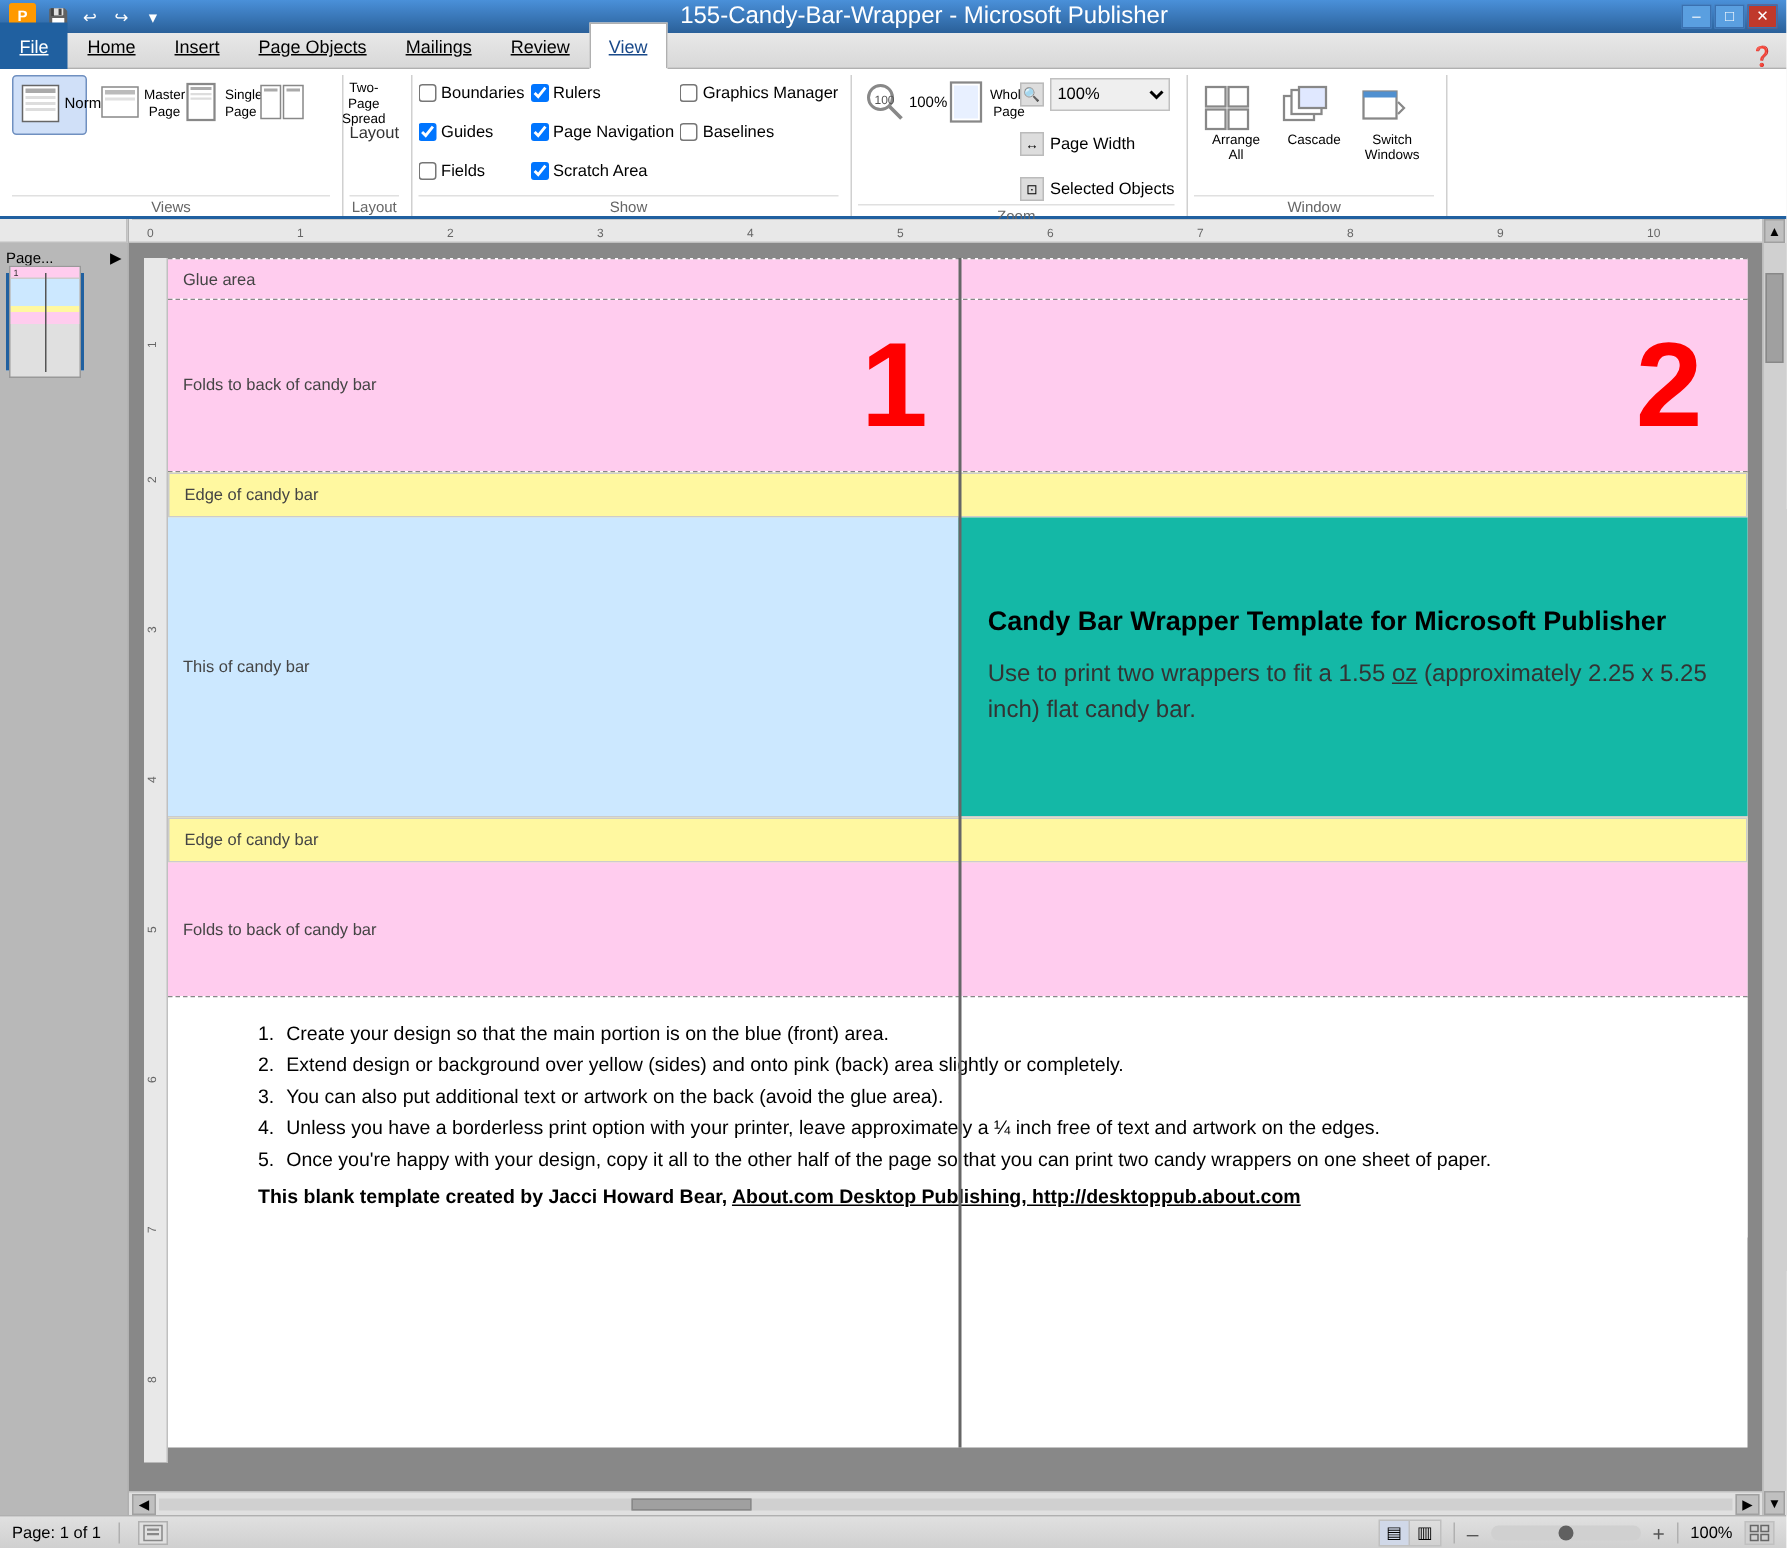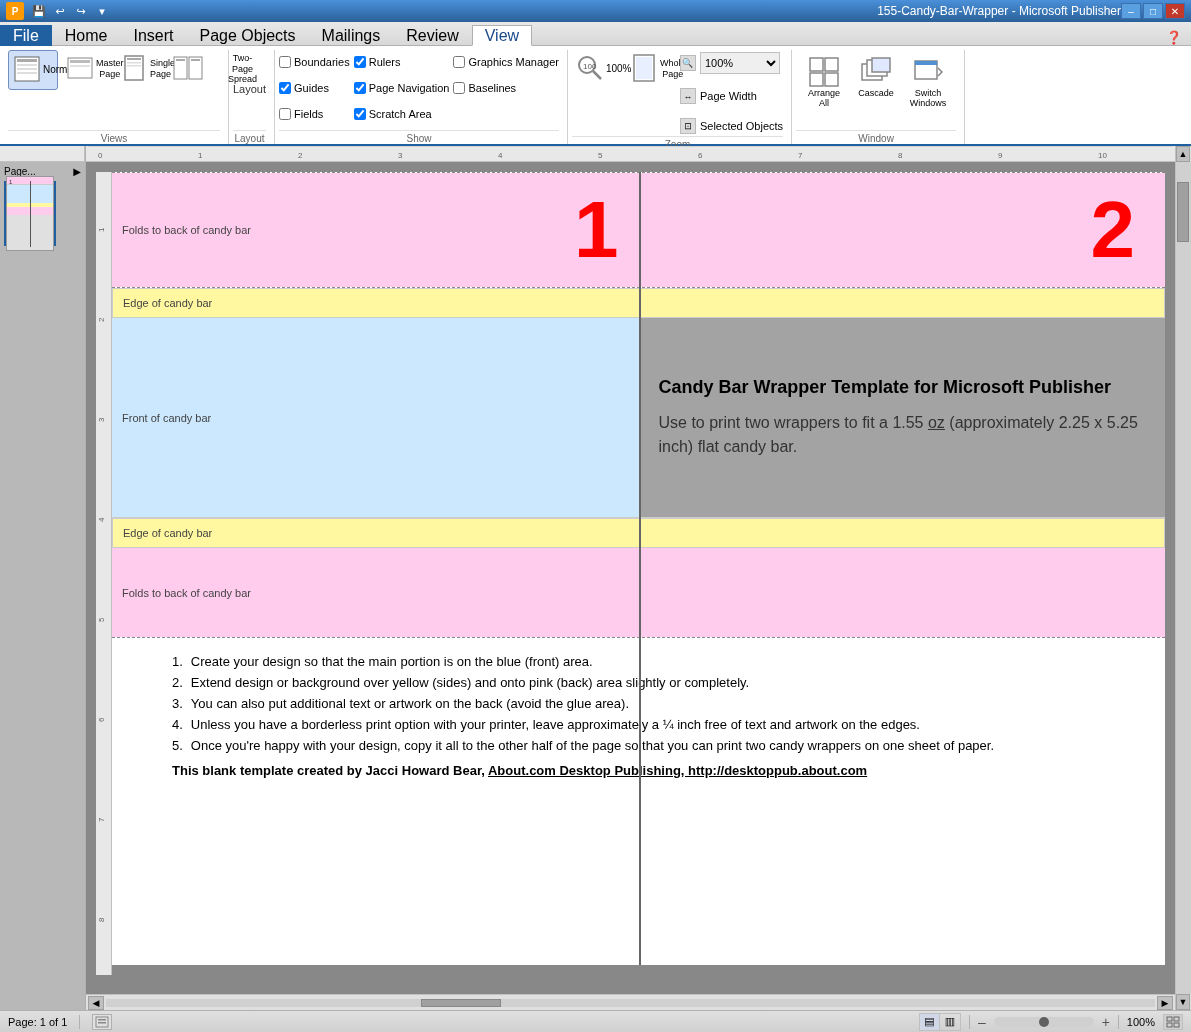--- a/index.html
+++ b/index.html
@@ -8,44 +8,45 @@
     
     #titlebar {
       height: 22px;
       background: linear-gradient(to bottom, #4a90d9, #2a6099);
       display: flex;
       align-items: center;
       justify-content: space-between;
       padding: 0 6px;
       color: white;
     }
-    #titlebar .title { flex: 1; text-align: right; font-size: 12px; }
+    #titlebar .title { flex: 1; text-align: center; font-size: 16px; }
     #titlebar .win-controls { display: flex; gap: 2px; }
     .win-btn { width: 20px; height: 16px; background: #5a9fe0; border: 1px solid #3a70b0; color: white; font-size: 10px; display: flex; align-items: center; justify-content: center; cursor: pointer; }
     .win-btn.close { background: #c0392b; }
 
     
     #ribbon-tabs {
       height: 24px;
       background: linear-gradient(to bottom, #e8e8e8, #d8d8d8);
       display: flex;
       align-items: flex-end;
       padding-left: 0;
       border-bottom: 1px solid #b0b0b0;
     }
     .ribbon-tab {
       padding: 3px 12px;
-      font-size: 16px;
+      font-size: 12px;
       cursor: pointer;
-      height: 21px;
+      height: 31px;
       display: flex;
       align-items: center;
       border: 1px solid transparent;
       border-bottom: none;
       margin-bottom: -1px;
+      text-decoration: underline;
     }
     .ribbon-tab.file { background: #2060a0; color: white; padding: 3px 12px; border-radius: 0; }
     .ribbon-tab.active { background: white; border: 1px solid #b0b0b0; border-bottom: 1px solid white; color: #1a4a8a; }
     #ribbon-help { margin-left: auto; margin-right: 4px; color: #2060a0; font-size: 14px; display: flex; align-items: center; }
 
     
     #ribbon {
       height: 100px;
       background: white;
       border-bottom: 2px solid #2060a0;
@@ -93,21 +94,21 @@
     }
     .ribbon-btn-large span { font-size: 10px; text-align: center; line-height: 1.2; }
     .ribbon-col { display: flex; flex-direction: column; gap: 14px; padding-top: 2px; }
     .ribbon-checkbox { display: flex; align-items: center; gap: 3px; font-size: 11px; cursor: pointer; white-space: nowrap; }
     .ribbon-checkbox input { width: 12px; height: 12px; }
     .zoom-select { width: 80px; height: 22px; font-size: 11px; border: 1px solid #c0c0c0; }
     .zoom-item { display: flex; align-items: center; gap: 4px; font-size: 11px; cursor: pointer; }
     .zoom-item .icon { width: 16px; height: 16px; background: #ddd; display: flex; align-items: center; justify-content: center; font-size: 9px; border: 1px solid #bbb; }
 
     .window-controls { display: flex; gap: 4px; padding: 4px; }
-    .win-ribbon-btn { display: flex; flex-direction: column; align-items: center; width: 48px; cursor: pointer; padding: 2px; }
+    .win-ribbon-btn { display: flex; flex-direction: column; width: 48px; cursor: pointer; padding: 2px; }
     .win-ribbon-btn .icon { width: 32px; height: 32px; display: flex; align-items: center; justify-content: center; }
     .win-ribbon-btn span { font-size: 10px; text-align: center; }
 
     
     #workspace-area { display: flex; flex-direction: row; height: calc(1032px - 22px - 24px - 100px - 28px - 22px); }
     #page-panel { width: 70px; background: #c8c8c8; border-right: 1px solid #b0b0b0; display: flex; flex-direction: column; padding: 4px; }
     .page-thumb { width: 52px; height: 65px; background: white; border: 2px solid #2060a0; display: flex; align-items: center; justify-content: center; cursor: pointer; }
 
     
     #statusbar {
@@ -402,43 +403,49 @@
             <text x="8" y="750" font-size="8" fill="#666" transform="rotate(-90,8,750)">8</text>
           </svg>
         </div>
 
         <div style="background:white;flex:1;position:relative;margin-bottom:10px;">
 
           <div style="position:absolute;top:0;left:50%;width:2px;height:100%;background:#666;z-index:10;"></div>
 
           <div style="border-top:1px dashed #888;"></div>
 
+          <div style="display:flex;border-bottom:1px dashed #888;">
+            <div style="width:50%;background:#ffccee;padding:6px 10px;border-right:none;">
+              <span style="font-size:11px;color:#444;">Glue area</span>
+            </div>
+            <div style="width:50%;background:#ffccee;"></div>
+          </div>
 
           <div style="display:flex;height:115px;border-bottom:1px dashed #888;">
             <div style="width:50%;background:#ffccee;display:flex;align-items:center;position:relative;border-right:none;">
               <span style="font-size:11px;color:#444;padding-left:10px;">Folds to back of candy bar</span>
               <span style="position:absolute;right:20px;top:50%;transform:translateY(-50%);font-size:80px;color:#ff0000;font-weight:bold;">1</span>
             </div>
             <div style="width:50%;background:#ffccee;display:flex;align-items:center;justify-content:flex-end;padding-right:30px;">
               <span style="font-size:80px;color:#ff0000;font-weight:bold;">2</span>
             </div>
           </div>
 
           <div style="display:flex;height:30px;background:#fff8a0;border:1px solid #ccc;">
             <div style="width:50%;display:flex;align-items:center;border-right:none;">
               <span style="font-size:11px;color:#444;padding-left:10px;">Edge of candy bar</span>
             </div>
             <div style="width:50%;"></div>
           </div>
 
           <div style="display:flex;height:200px;border-bottom:1px solid #ccc;">
             <div style="width:50%;background:#cce8ff;display:flex;align-items:center;">
-              <span style="font-size:11px;color:#444;padding-left:10px;">Front of candy bar</span>
-            </div>
-            <div style="width:50%;background:#a3a3a3;padding:16px 20px;display:flex;flex-direction:column;justify-content:center;">
+              <span style="font-size:11px;color:#444;padding-left:10px;">This of candy bar</span>
+            </div>
+            <div style="width:50%;background:#14b8a6;padding:16px 20px;display:flex;flex-direction:column;justify-content:center;">
               <div style="font-size:18px;font-weight:bold;color:#000;margin-bottom:12px;line-height:1.3;">Candy Bar Wrapper Template for Microsoft Publisher</div>
               <div style="font-size:16px;color:#333;line-height:1.5;">Use to print two wrappers to fit a 1.55 <u>oz</u> (approximately 2.25 x 5.25 inch) flat candy bar.</div>
             </div>
           </div>
 
           <div style="display:flex;height:30px;background:#fff8a0;border:1px solid #ccc;">
             <div style="width:50%;display:flex;align-items:center;border-right:none;">
               <span style="font-size:11px;color:#444;padding-left:10px;">Edge of candy bar</span>
             </div>
             <div style="width:50%;"></div>

